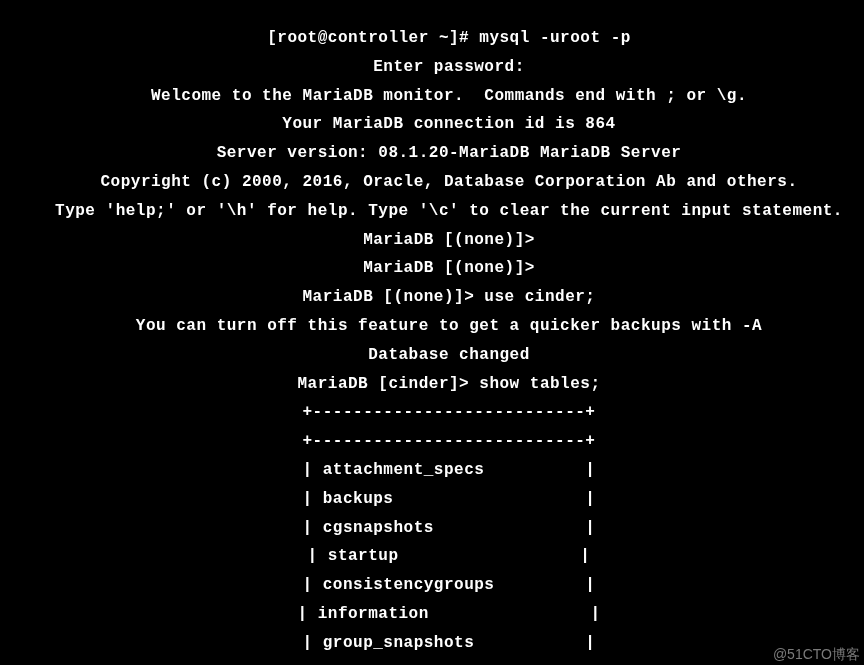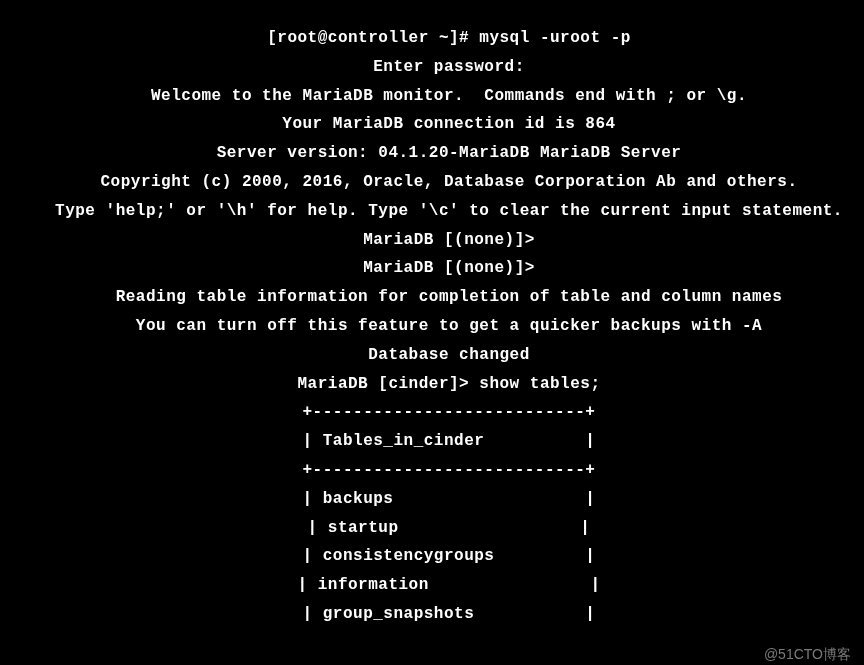--- a/index.html
+++ b/index.html
@@ -21,52 +21,53 @@
       position: relative;
       font-weight: bold;
     }
     .line {
       white-space: pre;
       letter-spacing: 0.5px;
     }
     .watermark {
       position: absolute;
       bottom: 10px;
-      right: 21px;
+      right: 12px;
       color: #7a7a7a;
       font-size: 14px;
       font-family: Arial, sans-serif;
       font-weight: normal;
       letter-spacing: 0;
     }
   </style>
 </head>
 <body>
 
 <div>
   <div class="line">[root@controller ~]# mysql -uroot -p</div>
   <div class="line">Enter password:</div>
   <div class="line">Welcome to the MariaDB monitor.  Commands end with ; or \g.</div>
   <div class="line">Your MariaDB connection id is 864</div>
-  <div class="line">Server version: 04.1.20-MariaDB MariaDB Server</div>
+  <div class="line">Server version: 08.1.20-MariaDB MariaDB Server</div>
   <div class="line"></div>
   <div class="line">Copyright (c) 2000, 2016, Oracle, Database Corporation Ab and others.</div>
   <div class="line"></div>
   <div class="line">Type 'help;' or '\h' for help. Type '\c' to clear the current input statement.</div>
   <div class="line"></div>
   <div class="line">MariaDB [(none)]&gt;</div>
   <div class="line">MariaDB [(none)]&gt;</div>
-  <div class="line">Reading table information for completion of table and column names</div>
+  <div class="line">MariaDB [(none)]&gt; use cinder;</div>
   <div class="line">You can turn off this feature to get a quicker backups with -A</div>
   <div class="line"></div>
   <div class="line">Database changed</div>
   <div class="line">MariaDB [cinder]&gt; show tables;</div>
   <div class="line">+---------------------------+</div>
-  <div class="line">| Tables_in_cinder          |</div>
   <div class="line">+---------------------------+</div>
+  <div class="line">| attachment_specs          |</div>
   <div class="line">| backups                   |</div>
+  <div class="line">| cgsnapshots               |</div>
   <div class="line">| startup                  |</div>
   <div class="line">| consistencygroups         |</div>
   <div class="line">| information                |</div>
   <div class="line">| group_snapshots           |</div>
 </div>
 
 <div class="watermark">@51CTO博客</div>
 
 </body></html>

